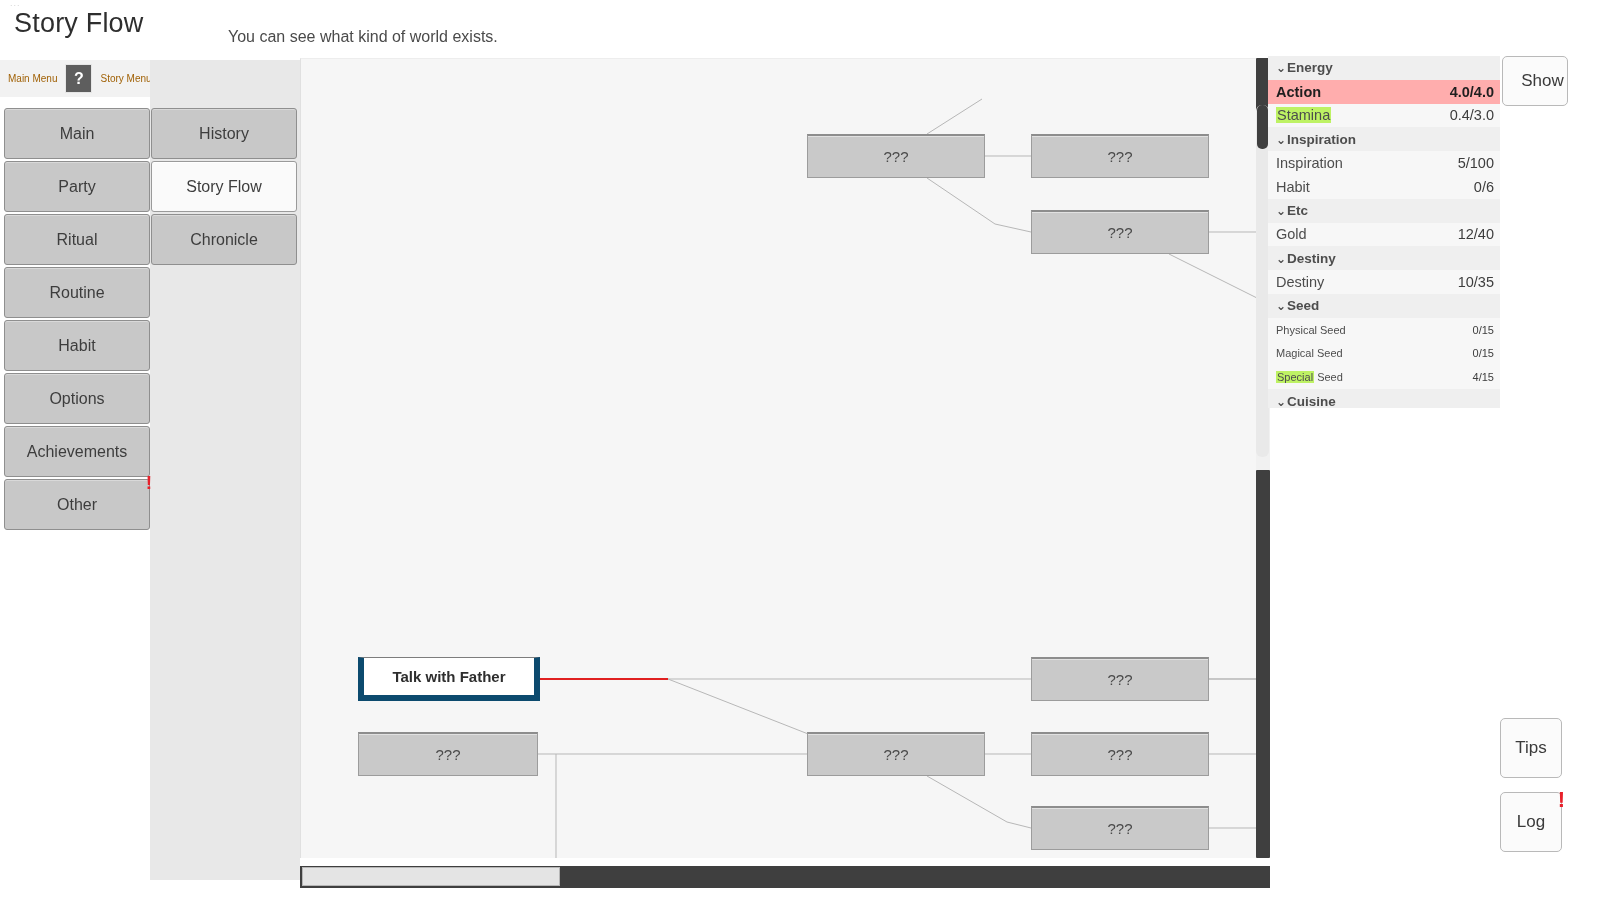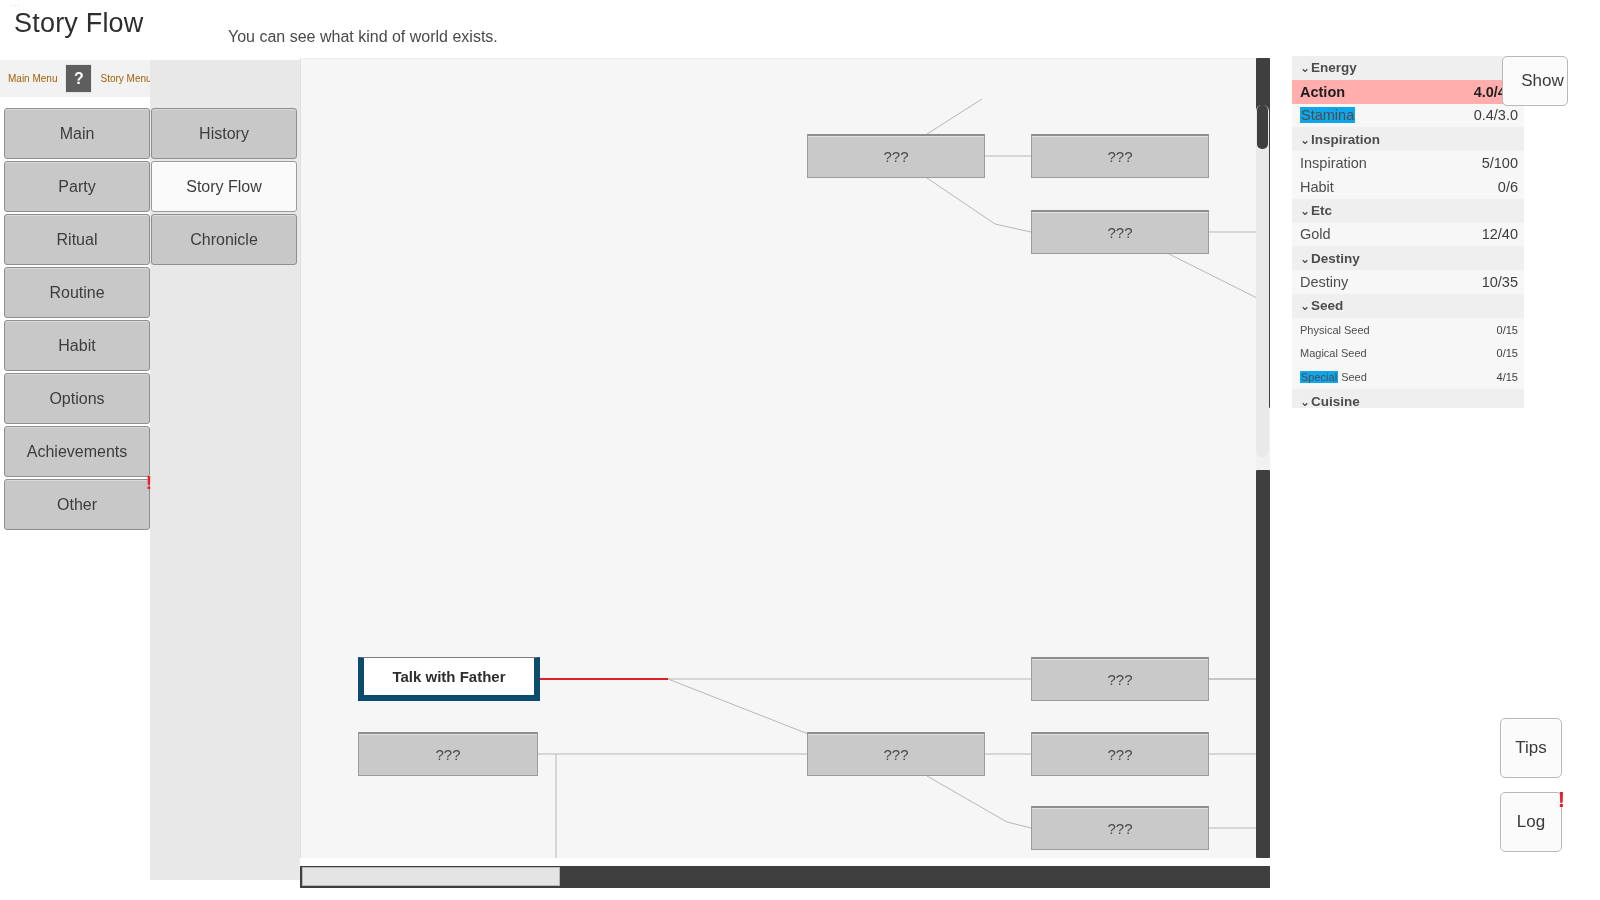--- a/index.html
+++ b/index.html
@@ -134,21 +134,20 @@
     background: #e4e4e4; border: 1px solid #b6b6b6;
   }
 
   
   .stats-panel {
     position: absolute; left: 1268px; top: 56px;
     width: 232px; height: 352px;
     background: #f7f7f7;
     font-size: 14.5px;
     overflow: hidden;
-    margin-left: 24px;
   }
   .stats-scroll {
     position: absolute; left: 1256px; top: 105px;
     width: 13px; height: 352px;
     background: #e9e9e9; border-radius: 6px;
   }
   .stats-scroll .thumb {
     position: absolute; left: 1px; top: 0;
     width: 11px; height: 44px;
     background: #3f3f3f; border-radius: 5px;
@@ -165,21 +164,21 @@
   }
   .stat-row.section .chev { margin-right: 1px; font-size: 12px; }
   .stat-row .name { color: #4d4d4d; }
   .stat-row .val  { color: #3d3d3d; }
   .stat-row.small .name, .stat-row.small .val { font-size: 11px; text-align: center; }
 
   .stat-row.hl-full {
     background: #ffadad; font-weight: 700; color: #1f1f1f;
   }
   .stat-row.hl-full .name, .stat-row.hl-full .val { color:#1f1f1f; }
-  .hl-word { background:#0ea5e9; padding: 0 1px; }
+  .hl-word { background:#bef264; padding: 0 1px; }
 
   
   .float-btn {
     position: absolute;
     background: #fbfbfb;
     border: 1px solid #b9b9b9;
     border-radius: 5px;
     display:flex; align-items:center; justify-content:center;
     font-size: 17px; color: #3a3a3a;
     cursor: pointer; user-select:none;

